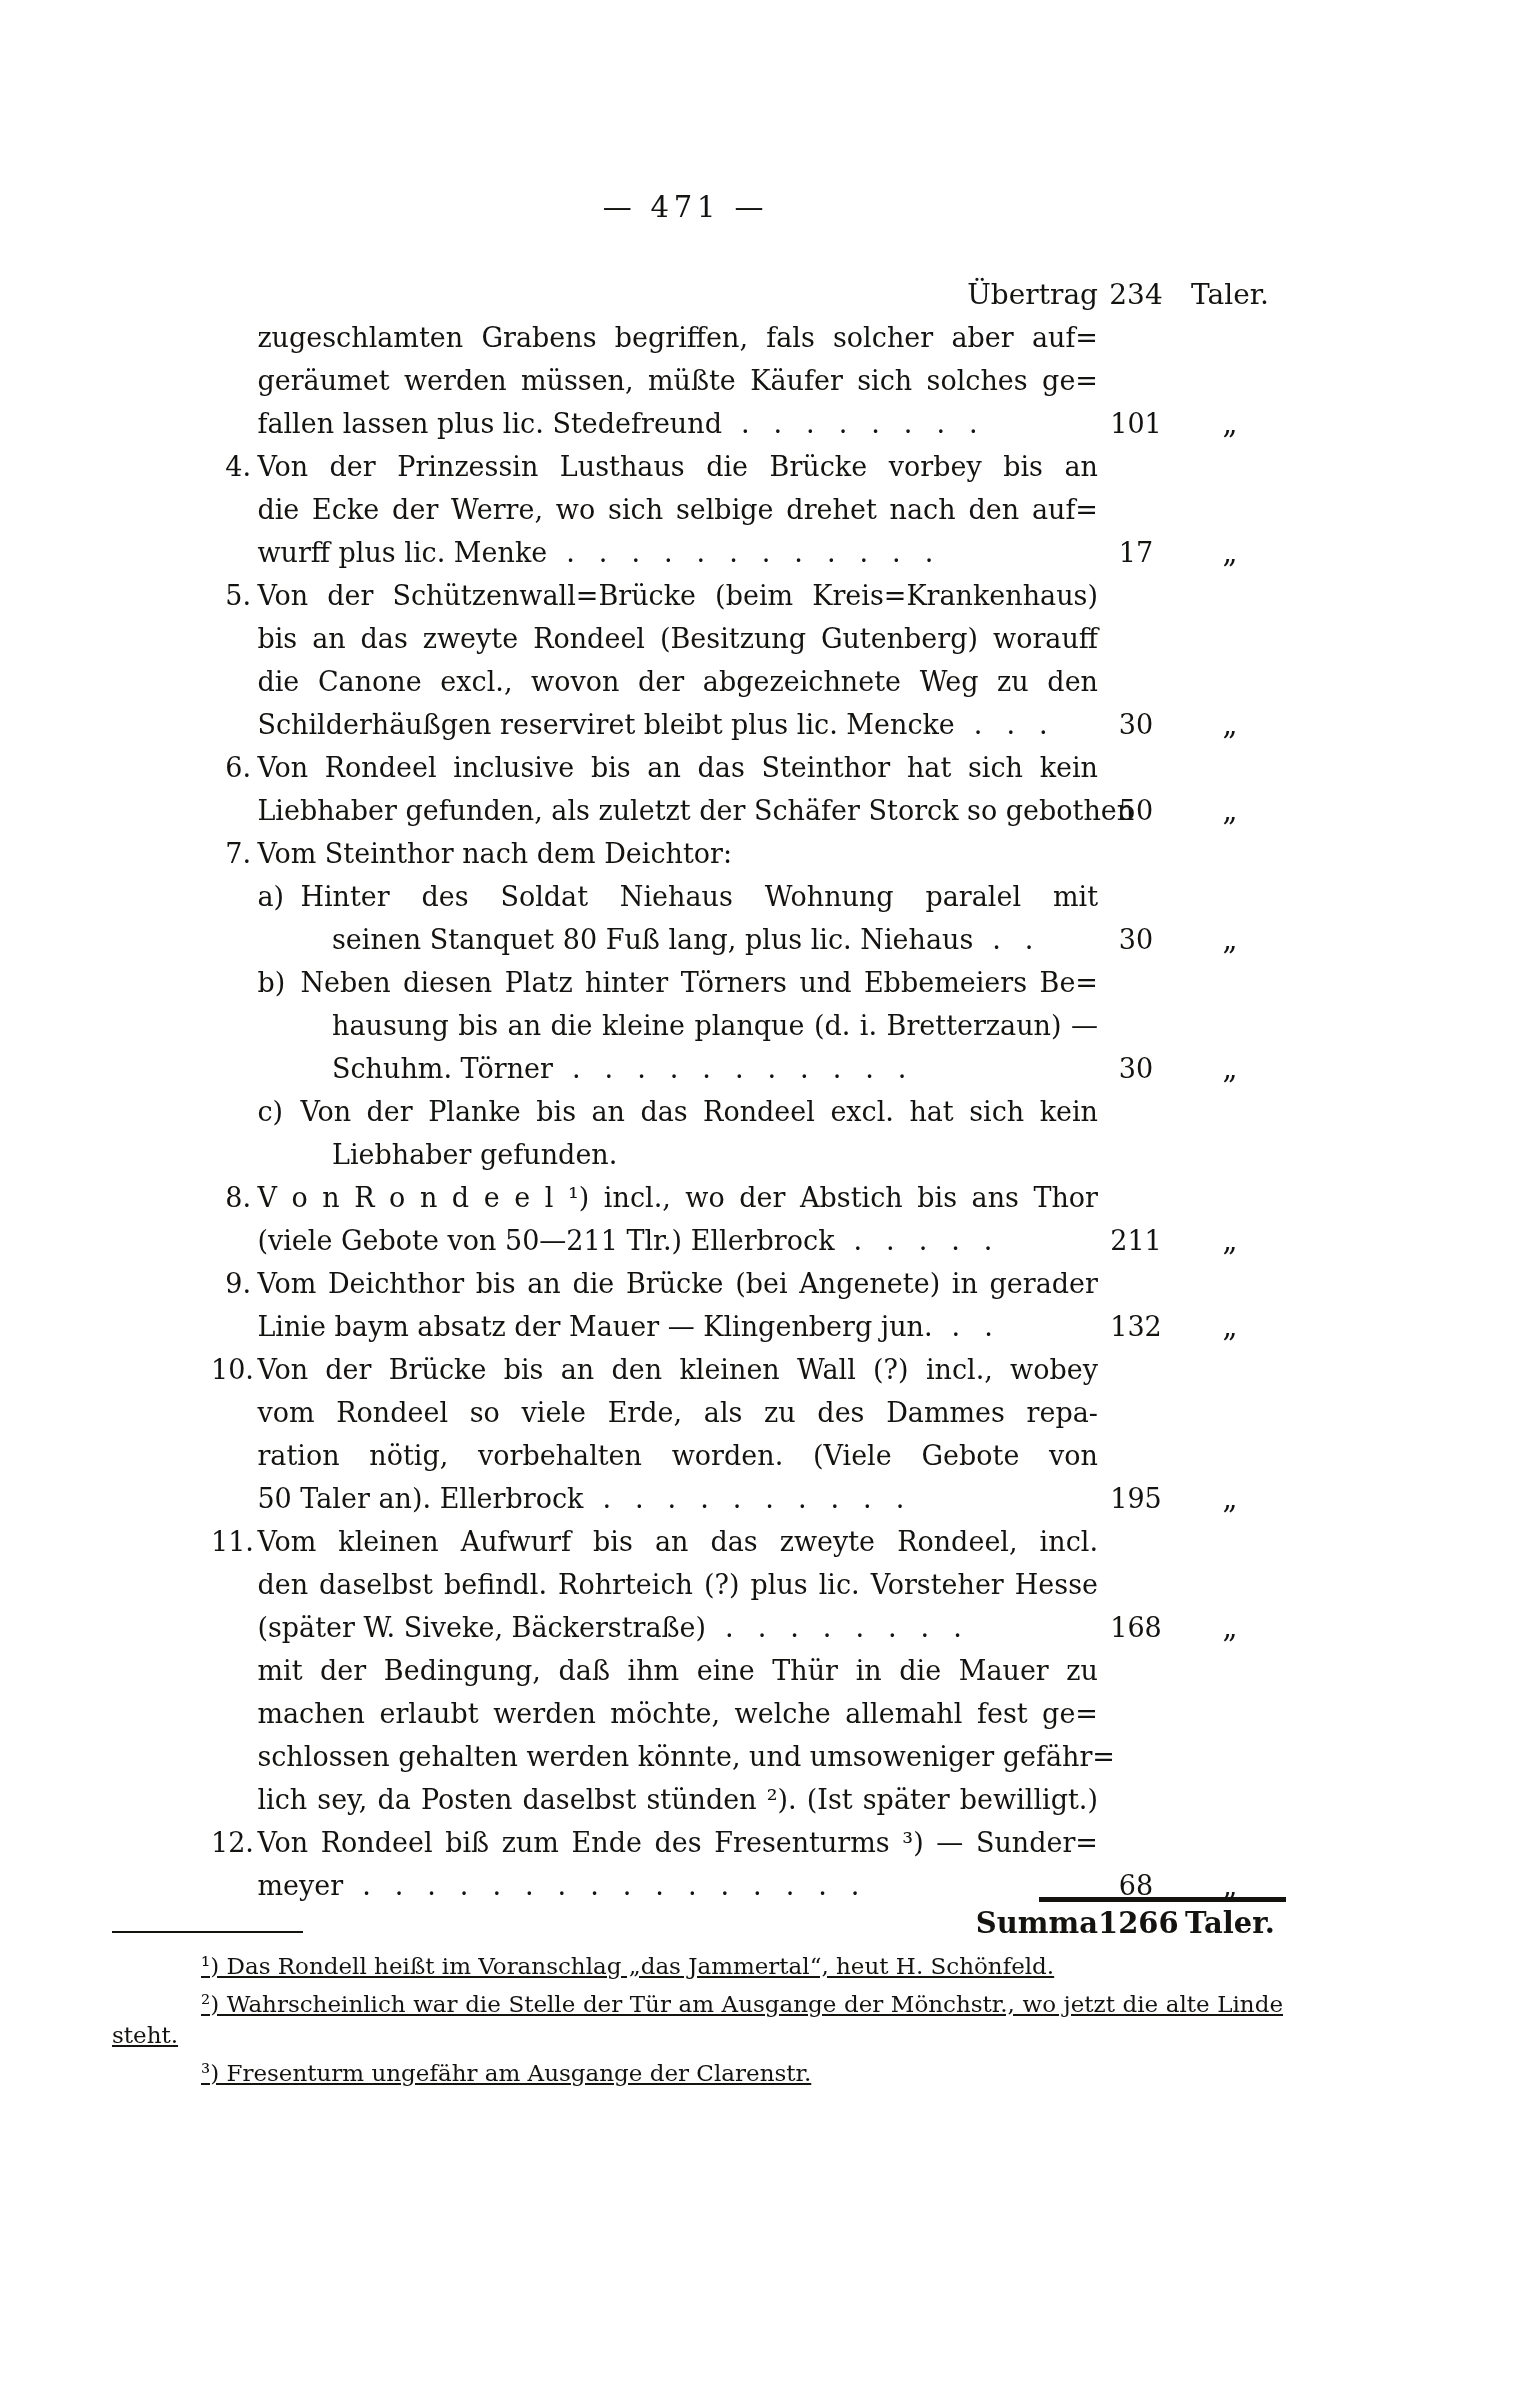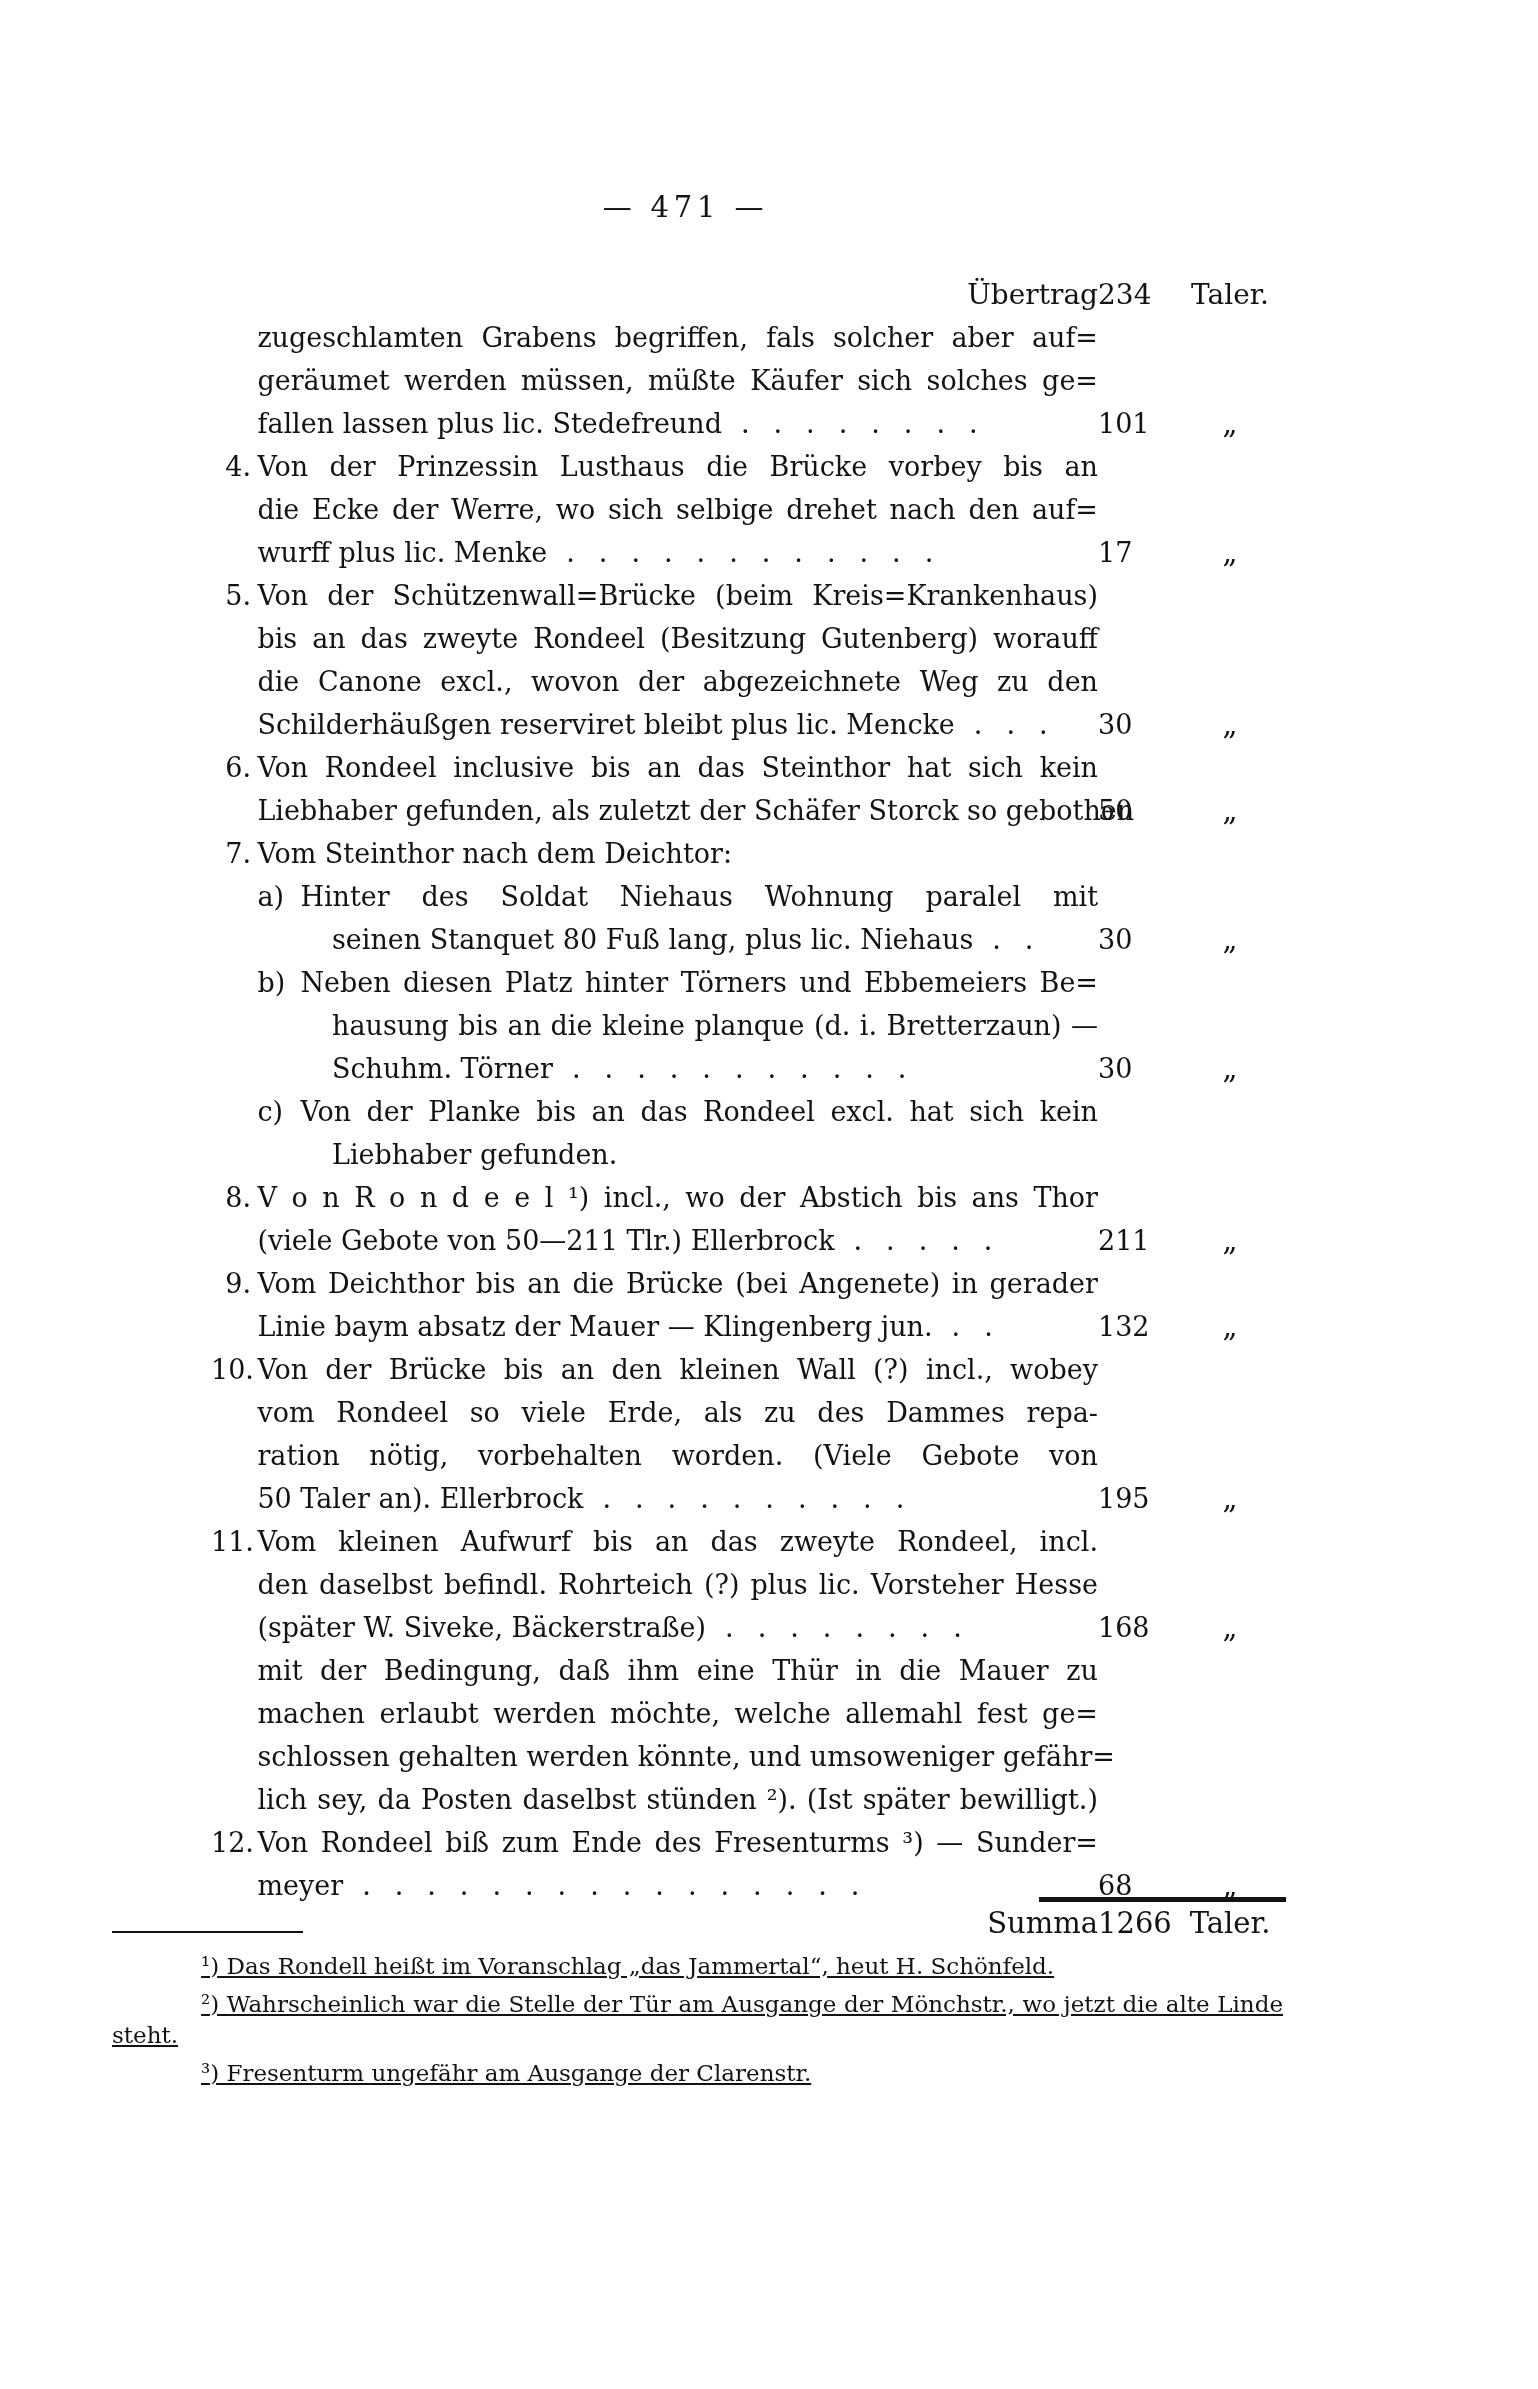--- a/index.html
+++ b/index.html
@@ -33,29 +33,29 @@
   .txt{
     flex:1 1 auto;min-width:0;
     padding-left:6.4px;
     white-space:nowrap;
   }
   .j .txt{text-align:justify;text-align-last:justify;}
   .carry .txt{text-align:right;text-align-last:right;font-size:28px;}
   .carry .amt,.carry .unit{font-size:28px;}
   .sublabel{display:inline-block;width:43px;}
   .subbody .txt{padding-left:81px;}
-  .amt{flex:none;width:76px;text-align:left;}
+  .amt{flex:none;width:76px;text-align:center;}
   .unit{flex:none;width:112px;text-align:center;font-size:29px;}
   .dots{letter-spacing:24px;margin-left:19px;}
   .total-rule{
     margin-left:auto;margin-top:-9.6px;
     width:247px;height:0;
     border-top:5.6px solid #151310;
   }
-  .total{font-size:29px;}
+  .total{font-size:29px;font-weight:bold;}
   .total .txt{text-align:right;text-align-last:right;}
   .total .amt,.total .unit{font-size:29px;}
   .footnotes{
     position:absolute;
     left:112px;top:1931px;width:1171px;
     font-size:23px;
     text-decoration:underline;
   }
   .fn-rule{
     width:191px;height:0;

